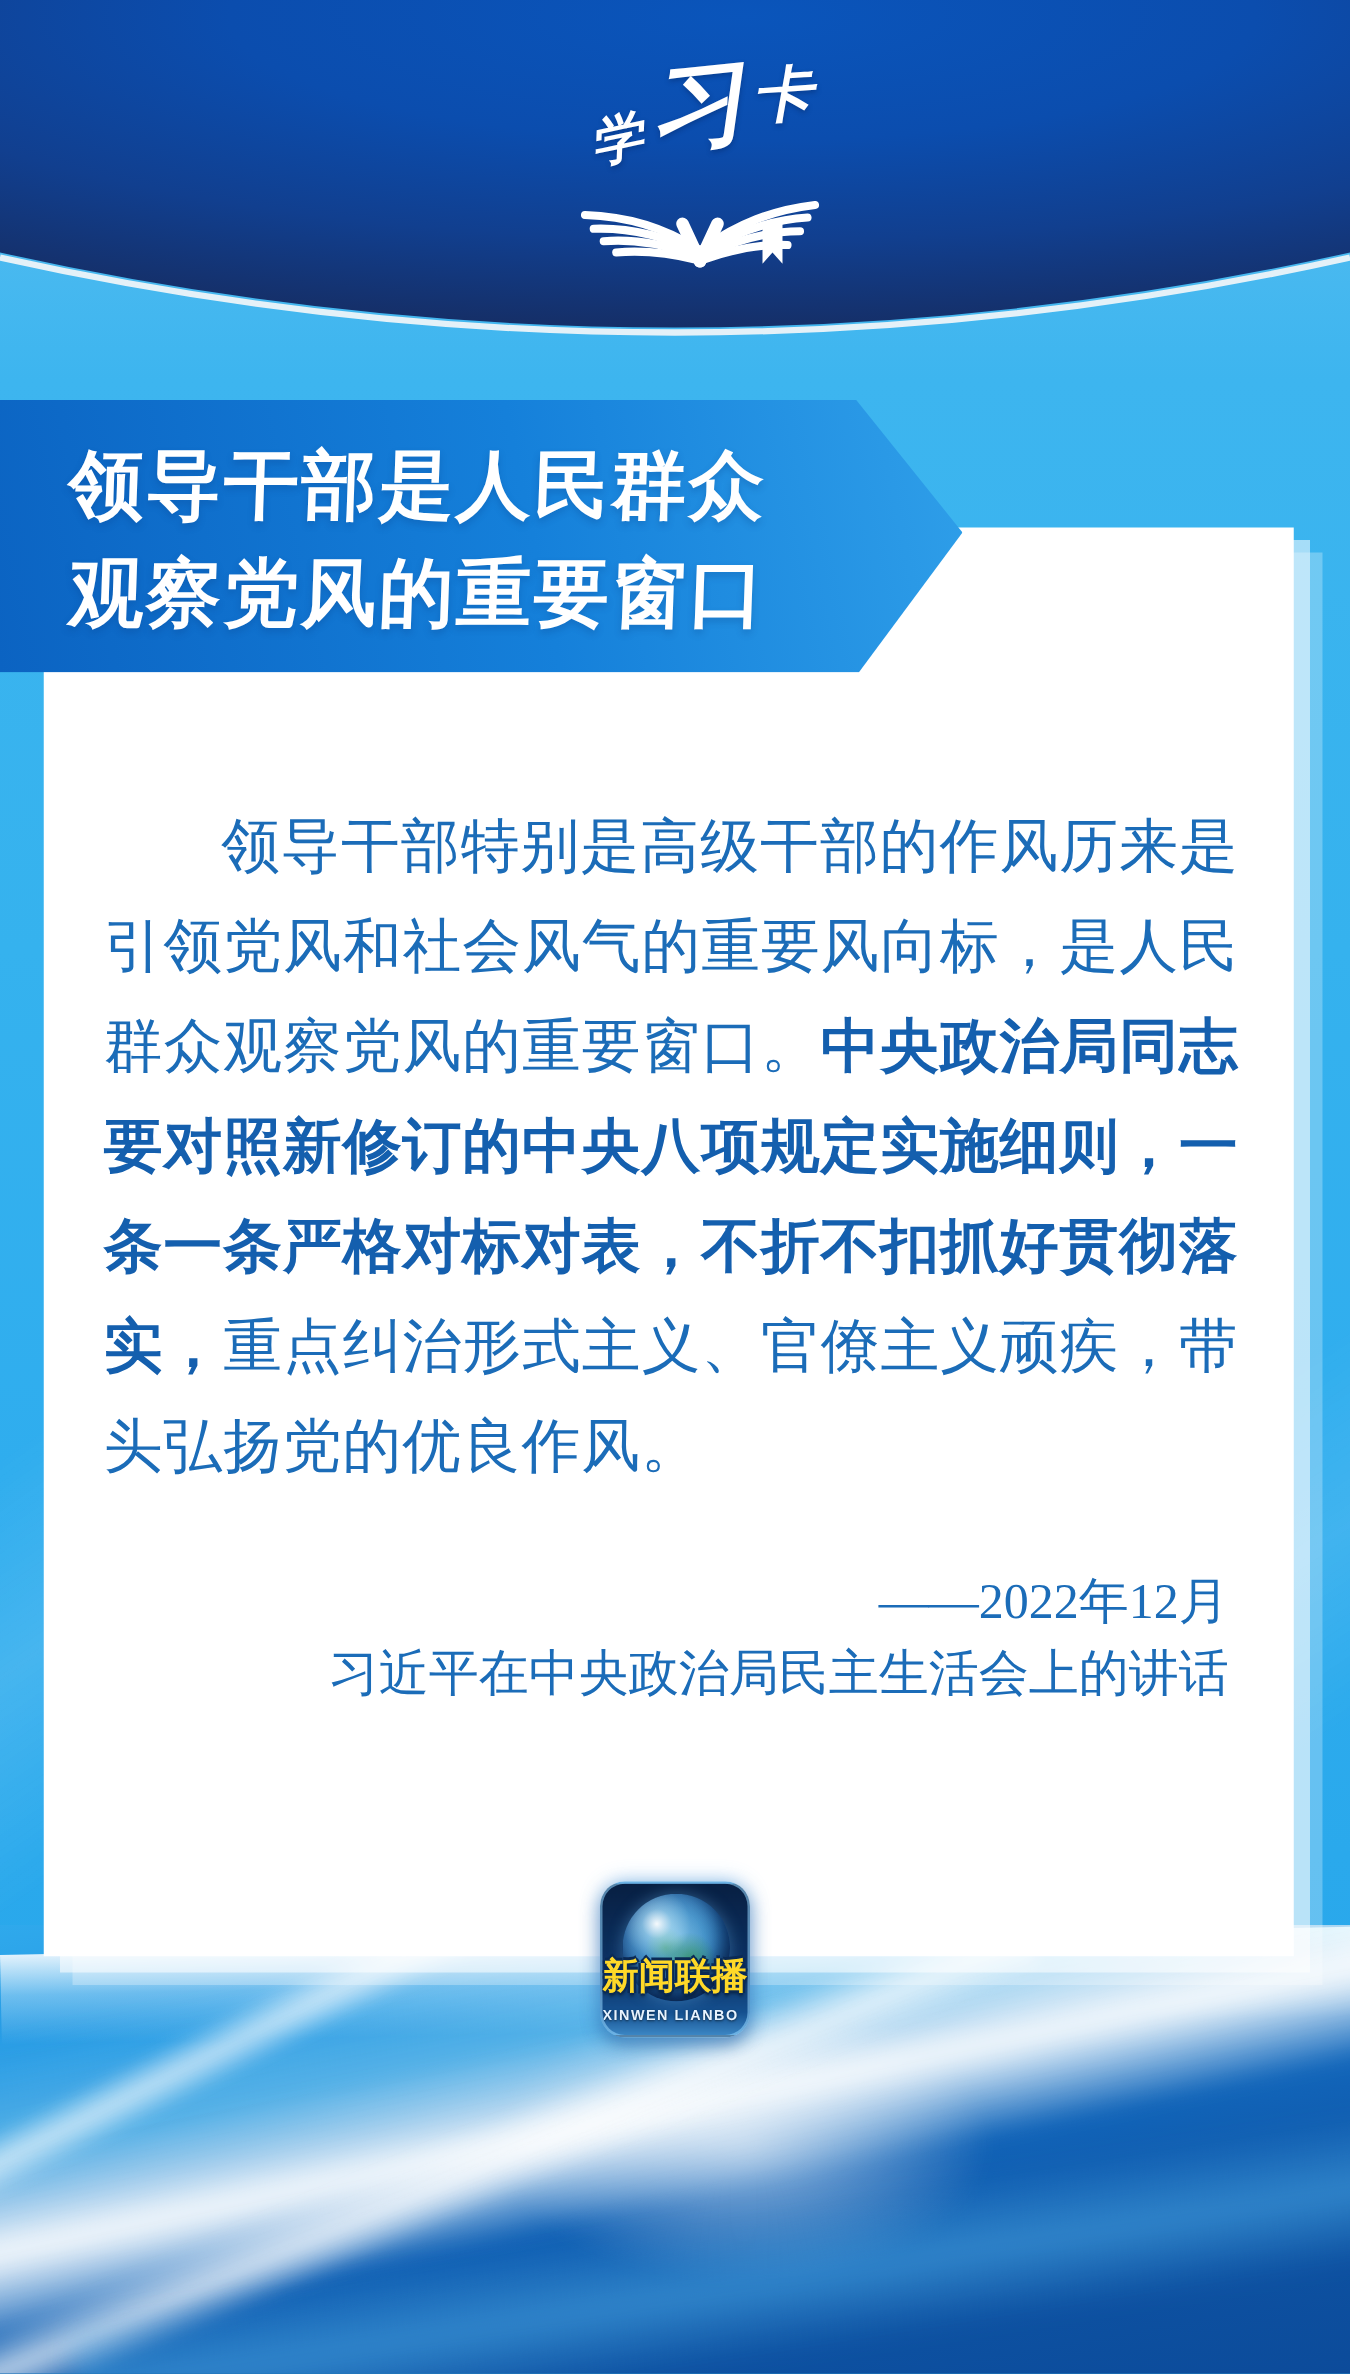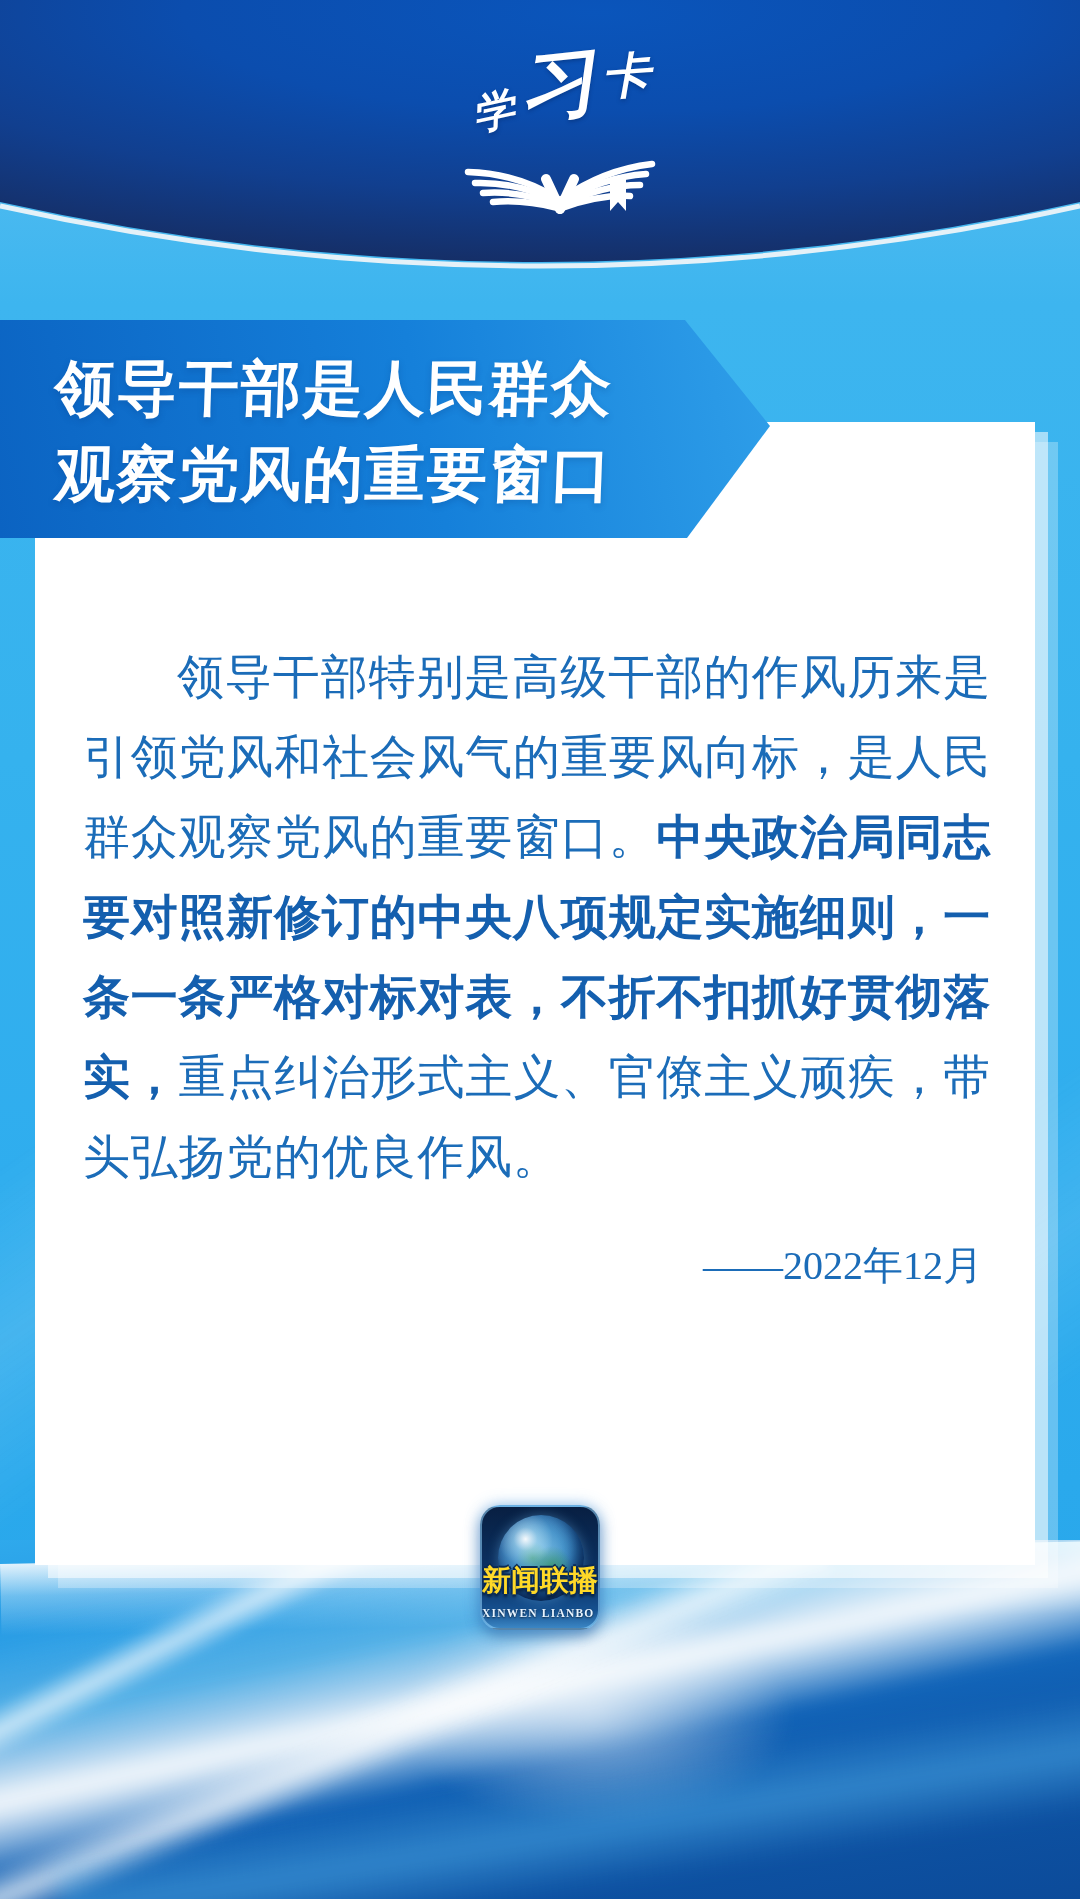--- a/index.html
+++ b/index.html
@@ -43,34 +43,34 @@
   .book-svg{display:block;margin:-14px auto 0;}
   
   .card-layer{position:absolute;width:1000px;height:1146px;z-index:2;}
   .card-layer.l1{left:48px;top:432px;background:rgba(255,255,255,.55);}
   .card-layer.l2{left:58px;top:442px;background:rgba(255,255,255,.28);}
   .card{position:absolute;left:35px;top:422px;width:1000px;height:1143px;background:#ffffff;z-index:3;
     box-sizing:border-box;padding:215px 44px 12px 48px;}
   .quote{margin:0;width:908px;font-size:47px;line-height:80px;letter-spacing:.75px;color:#1b6cb8;
     text-align:justify;text-indent:2em;font-family:"Liberation Sans",sans-serif;}
   .quote .bold{font-weight:700;color:#145fae;}
-  .attribution{margin-top:40px;text-align:right;padding-right:8px;color:#1b6cb8;
+  .attribution{margin-top:55px;text-align:right;padding-right:8px;color:#1b6cb8;
     font-family:"Liberation Serif",serif;font-size:40px;line-height:58px;}
   
   .banner{position:absolute;left:0;top:320px;width:770px;height:218px;z-index:6;
     clip-path:polygon(0 0,685px 0,770px 106px,687px 218px,0 218px);
     background:linear-gradient(78deg,#0b63c2 0%,#1580da 55%,#2f9fe9 100%);
     box-sizing:border-box;padding:26px 0 0 55px;}
   .banner .t{color:#ffffff;font-weight:800;font-size:60px;line-height:86px;letter-spacing:2px;
     transform:skewX(-2deg);white-space:nowrap;text-shadow:0 3px 6px rgba(8,60,130,.25);}
   
   .app-icon{position:absolute;left:480px;top:1505px;width:120px;height:125px;z-index:7;border-radius:20px;
     background:linear-gradient(180deg,#081f42 0%,#0a2a55 30%,#0d356a 62%,#15508f 85%,#3b86c4 100%);
     border:2px solid rgba(150,215,255,.55);box-sizing:border-box;overflow:hidden;
-    box-shadow:0 0 16px rgba(90,180,255,.45),0 5px 14px rgba(10,50,110,.5);font-family:Liberation Serif, serif;}
+    box-shadow:0 0 16px rgba(90,180,255,.45),0 5px 14px rgba(10,50,110,.5);}
   .globe{position:absolute;left:16px;top:8px;width:86px;height:86px;border-radius:50%;
     background:
       radial-gradient(circle at 32% 28%,rgba(255,255,255,.95) 0%,rgba(190,230,248,.55) 14%,rgba(110,175,220,.3) 32%,rgba(0,0,0,0) 62%),
       radial-gradient(circle at 62% 60%,rgba(46,143,90,.9) 0%,rgba(46,143,90,.55) 12%,rgba(0,0,0,0) 28%),
       radial-gradient(circle at 40% 50%,rgba(53,153,95,.8) 0%,rgba(53,153,95,.4) 10%,rgba(0,0,0,0) 24%),
       radial-gradient(circle at 50% 44%,#7fc4e8 0%,#3e8ec6 36%,#1b5a9b 66%,#0e3a6e 86%,#0a2c55 100%);
     box-shadow:inset -5px -8px 14px rgba(0,10,40,.6),0 0 12px rgba(120,200,255,.35);}
   .app-cn{position:absolute;left:0;bottom:27px;width:100%;text-align:center;font-size:29px;font-weight:800;
     color:#ffd928;letter-spacing:0;white-space:nowrap;
     text-shadow:-2px 0 #0a2a55,2px 0 #0a2a55,0 -2px #0a2a55,0 2px #0a2a55,0 3px 3px rgba(0,0,0,.55);}
@@ -133,20 +133,21 @@
     </svg>
   </div>
 
   <div class="card-layer l1"></div>
   <div class="card-layer l2"></div>
 
   <div class="card">
     <p class="quote"><span>领导干部特别是高级干部的作风历来是引领党风和社会风气的重要风向标，是人民群众观察党风的重要窗口。</span><span class="bold">中央政治局同志要对照新修订的中央八项规定实施细则，一条一条严格对标对表，不折不扣抓好贯彻落实，</span><span>重点纠治形式主义、官僚主义顽疾，带头弘扬党的优良作风。</span></p>
     <div class="attribution">
       <div>——2022年12月</div>
+      <div>习近平在中央政治局民主生活会上的讲话</div>
     </div>
   </div>
 
   <div class="banner">
     <div class="t">领导干部是人民群众</div>
     <div class="t">观察党风的重要窗口</div>
   </div>
 
   <div class="app-icon">
     <div class="globe"></div>

